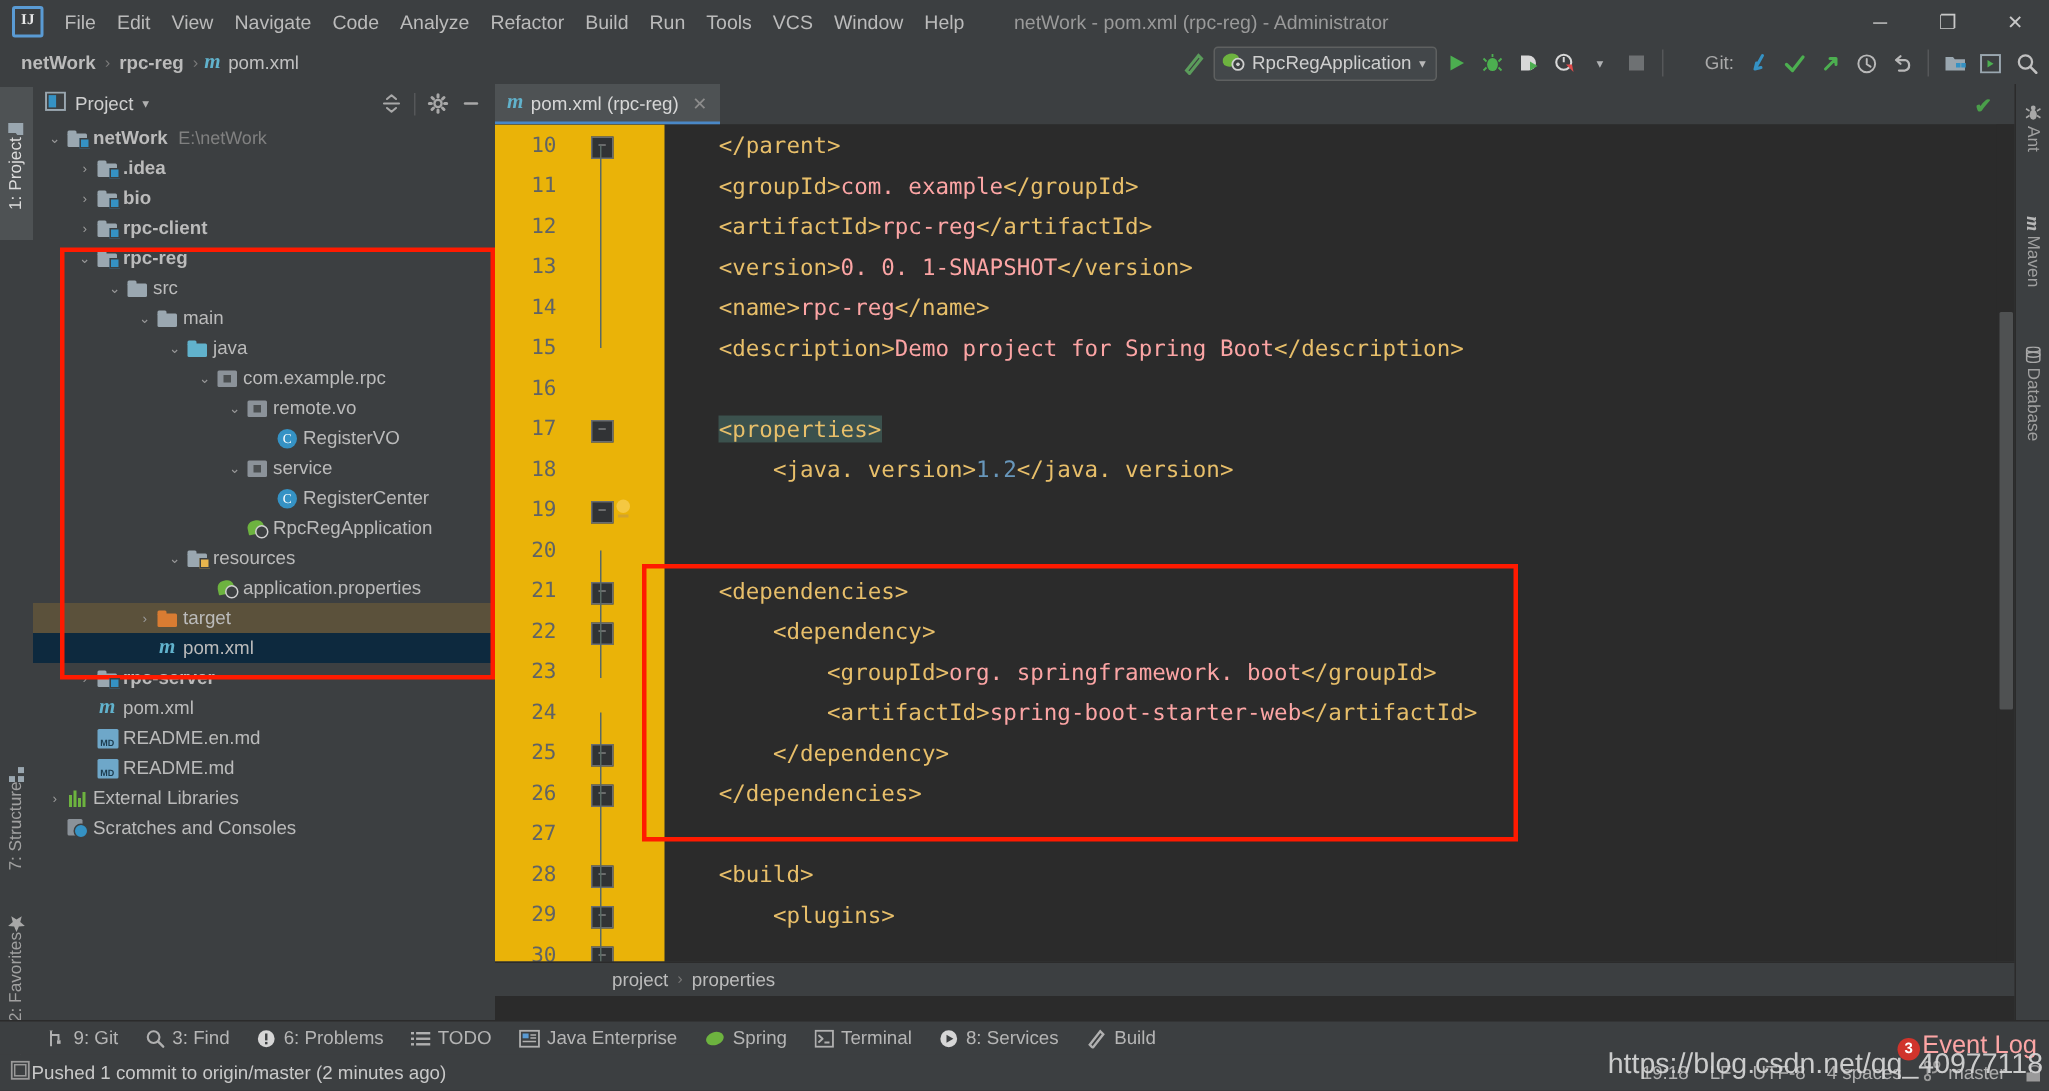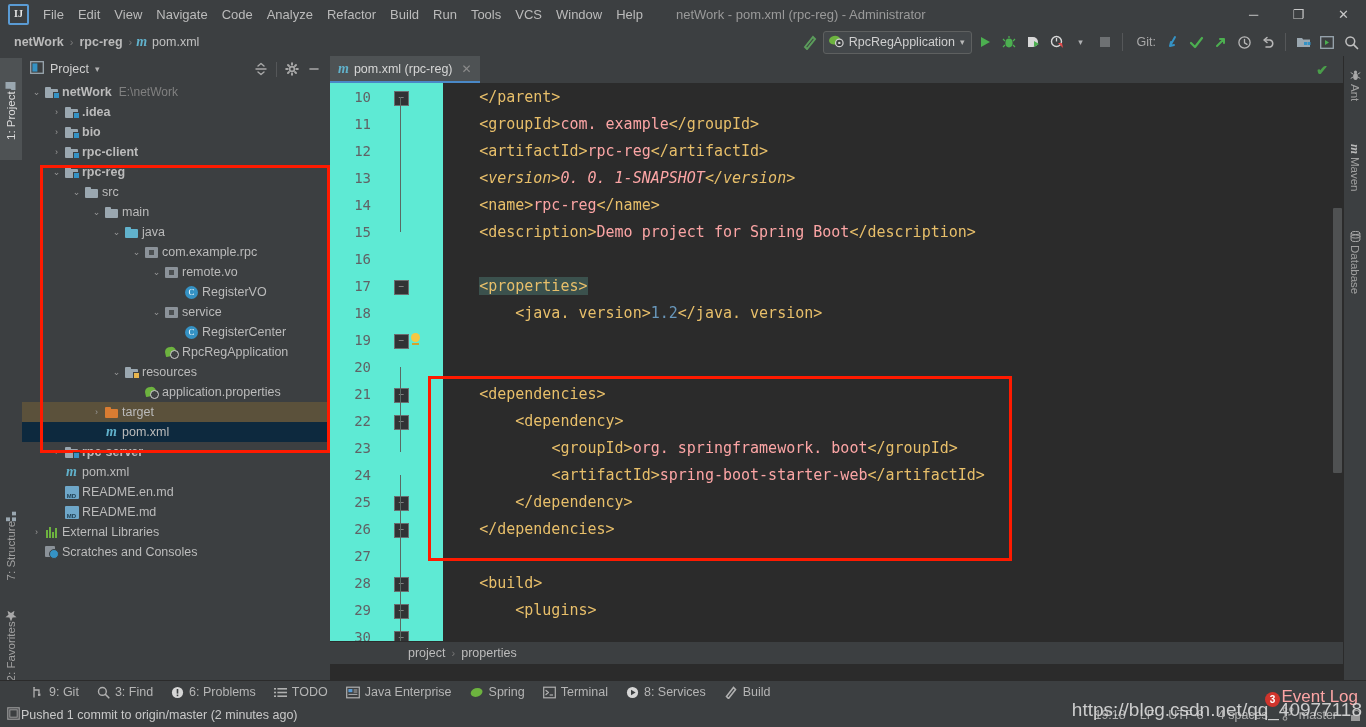--- a/index.html
+++ b/index.html
@@ -60,21 +60,21 @@
   }
   .tb-ico {
     width: 22px; height: 22px; display: flex; align-items: center; justify-content: center;
     font-size: 13px; color: #afb1b3;
   }
   .runconfig {
     display: flex; align-items: center; gap: 5px; height: 21px;
     border: 1px solid #5e6060; border-radius: 3px; padding: 0 6px 0 5px;
     background: #43474a; color: #cfcfcf; font-size: 12.5px; white-space: nowrap;
   }
-  .git-label { color: #a9a9a9; font-size: 12.5px; margin: 0 3px 0 8px; }
+  .git-label { color: #a9a9a9; font-size: 12.5px; margin: 0 3px 0 22px; }
   .tb-sep { width: 1px; height: 18px; background: #555759; margin: 0 4px; }
 
   
   .lstrip {
     position: absolute; left: 0; top: 56px; width: 22px; height: 625px;
     background: #3c3f41; border-right: 1px solid #2b2b2b;
   }
   .vtab {
     position: absolute; left: 0; width: 22px;
     writing-mode: vertical-rl; text-orientation: mixed;
@@ -194,21 +194,21 @@
     background: #4e5254; border-bottom: 2px solid #4a88c7;
     font-size: 12.5px; color: #d7d7d7;
   }
   .etab .close { color: #8c8c8c; font-size: 12px; margin-left: 4px; }
 
   .codearea {
     position: absolute; left: 0; top: 27px; width: 1014px; height: 570px;
     background: #2b2b2b; overflow: hidden;
   }
   .gutter {
-    position: absolute; left: 0; top: 0; width: 113px; height: 570px; background: #5eead4;
+    position: absolute; left: 0; top: 0; width: 113px; height: 570px; background: #eab308;
   }
   .lnum {
     position: absolute; right: 72px; width: 40px; text-align: right;
     color: #606366; font-size: 14px; font-family: "DejaVu Sans Mono", monospace;
   }
   .fold {
     position: absolute; left: 64px; width: 13px; height: 13px;
     border: 1px solid #6a6d6f; color: #9a9a9a; font-size: 10px; line-height: 11px;
     text-align: center; background: #313335;
   }
@@ -771,21 +771,21 @@
           <div class="lnum" style="top: 541px; line-height: 27px;">30</div>
           <div class="fold" style="top: 548px;">−</div>
           <div class="foldline" style="top: 14px; height: 135px;"></div>
           <div class="foldline" style="top: 284px; height: 85px;"></div>
           <div class="foldline" style="top: 392px; height: 270px;"></div>
         </div>
       <div class="codelines" id="codelines">
           <div class="cline" style="top: 1px;"><span style="white-space:pre">    </span><span class="tag">&lt;/parent&gt;</span></div>
           <div class="cline" style="top: 28px;"><span style="white-space:pre">    </span><span class="tag">&lt;groupId&gt;</span><span class="txt">com. example</span><span class="tag">&lt;/groupId&gt;</span></div>
           <div class="cline" style="top: 55px;"><span style="white-space:pre">    </span><span class="tag">&lt;artifactId&gt;</span><span class="txt">rpc-reg</span><span class="tag">&lt;/artifactId&gt;</span></div>
-          <div class="cline" style="top: 82px; font-style: italic;"><span style="white-space:pre">    </span><span class="tag">&lt;version&gt;</span><span class="txt">0. 0. 1-SNAPSHOT</span><span class="tag">&lt;/version&gt;</span></div>
+          <div class="cline" style="top: 82px;"><span style="white-space:pre">    </span><span class="tag">&lt;version&gt;</span><span class="txt">0. 0. 1-SNAPSHOT</span><span class="tag">&lt;/version&gt;</span></div>
           <div class="cline" style="top: 109px;"><span style="white-space:pre">    </span><span class="tag">&lt;name&gt;</span><span class="txt">rpc-reg</span><span class="tag">&lt;/name&gt;</span></div>
           <div class="cline" style="top: 136px;"><span style="white-space:pre">    </span><span class="tag">&lt;description&gt;</span><span class="txt">Demo project for Spring Boot</span><span class="tag">&lt;/description&gt;</span></div>
           <div class="cline" style="top: 163px;"><span style="white-space:pre">    </span></div>
           <div class="cline" style="top: 190px;"><span style="white-space:pre">    </span><span class="tag hl">&lt;properties&gt;</span></div>
           <div class="cline" style="top: 217px;"><span style="white-space:pre">        </span><span class="tag">&lt;java. version&gt;</span><span class="num">1.2</span><span class="tag">&lt;/java. version&gt;</span></div>
           <div class="cline" style="top: 271px;"><span style="white-space:pre">    </span></div>
           <div class="cline" style="top: 298px;"><span style="white-space:pre">    </span><span class="tag">&lt;dependencies&gt;</span></div>
           <div class="cline" style="top: 325px;"><span style="white-space:pre">        </span><span class="tag">&lt;dependency&gt;</span></div>
           <div class="cline" style="top: 352px;"><span style="white-space:pre">            </span><span class="tag">&lt;groupId&gt;</span><span class="txt">org. springframework. boot</span><span class="tag">&lt;/groupId&gt;</span></div>
           <div class="cline" style="top: 379px;"><span style="white-space:pre">            </span><span class="tag">&lt;artifactId&gt;</span><span class="txt">spring-boot-starter-web</span><span class="tag">&lt;/artifactId&gt;</span></div>

